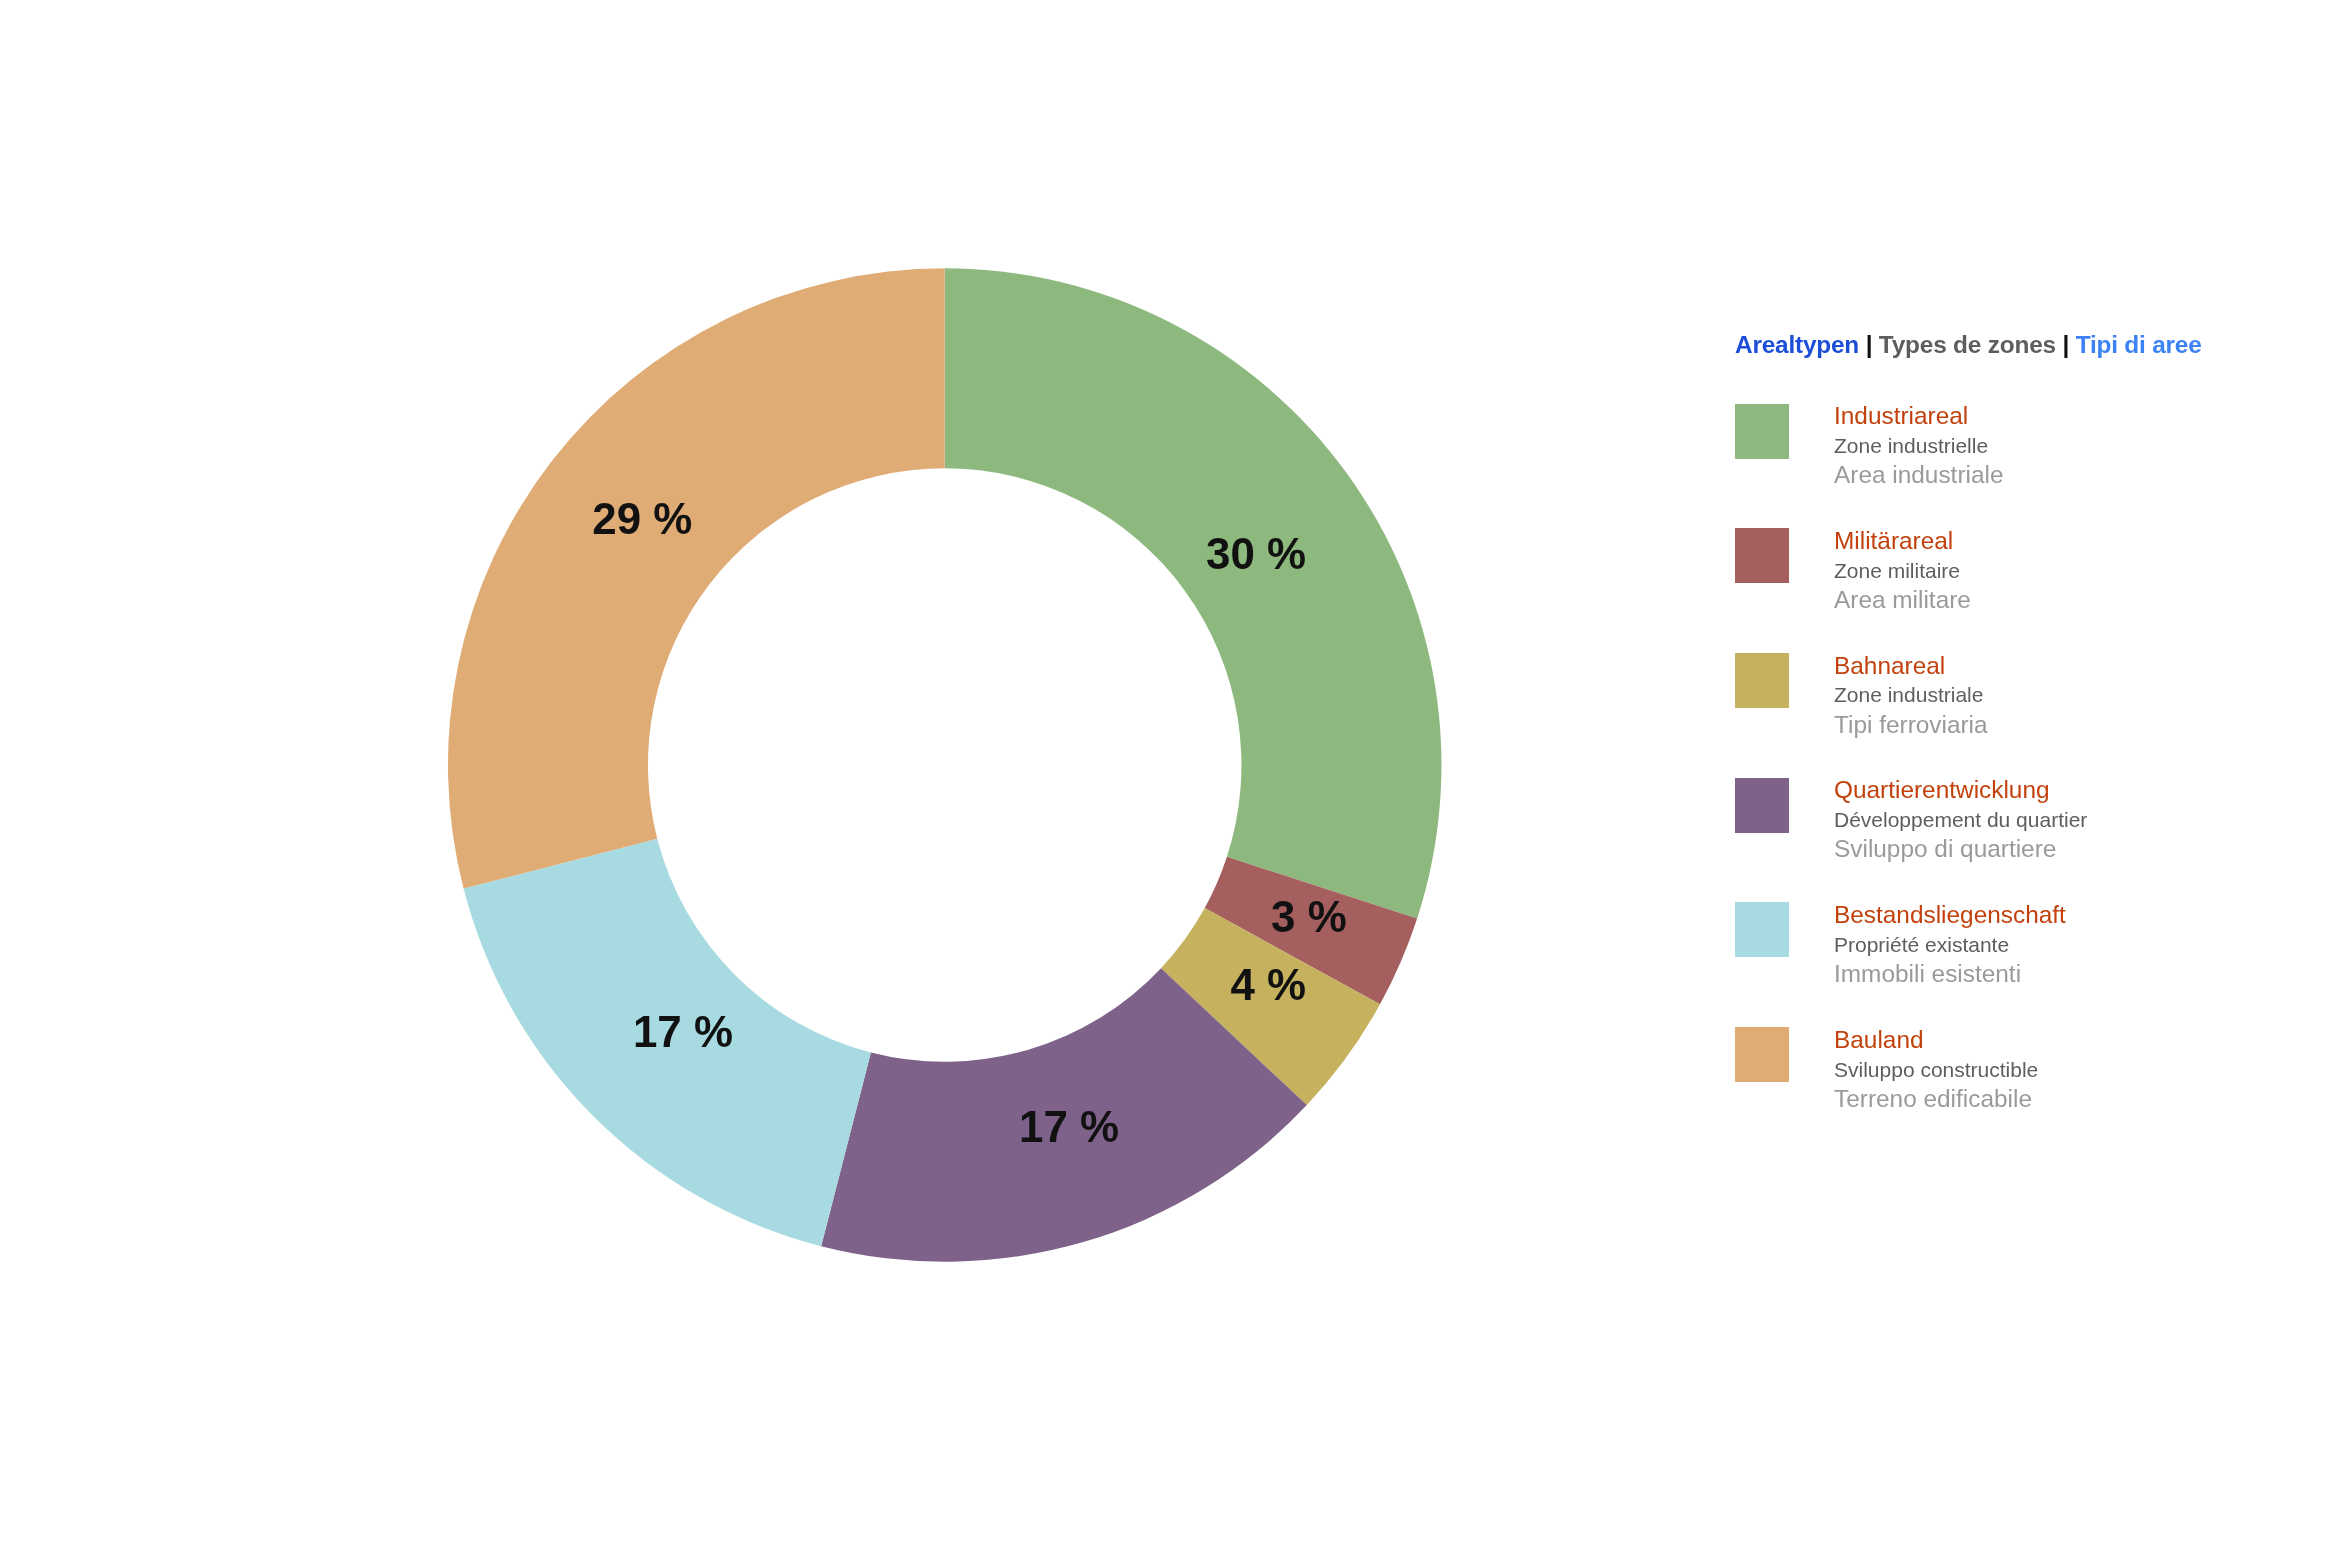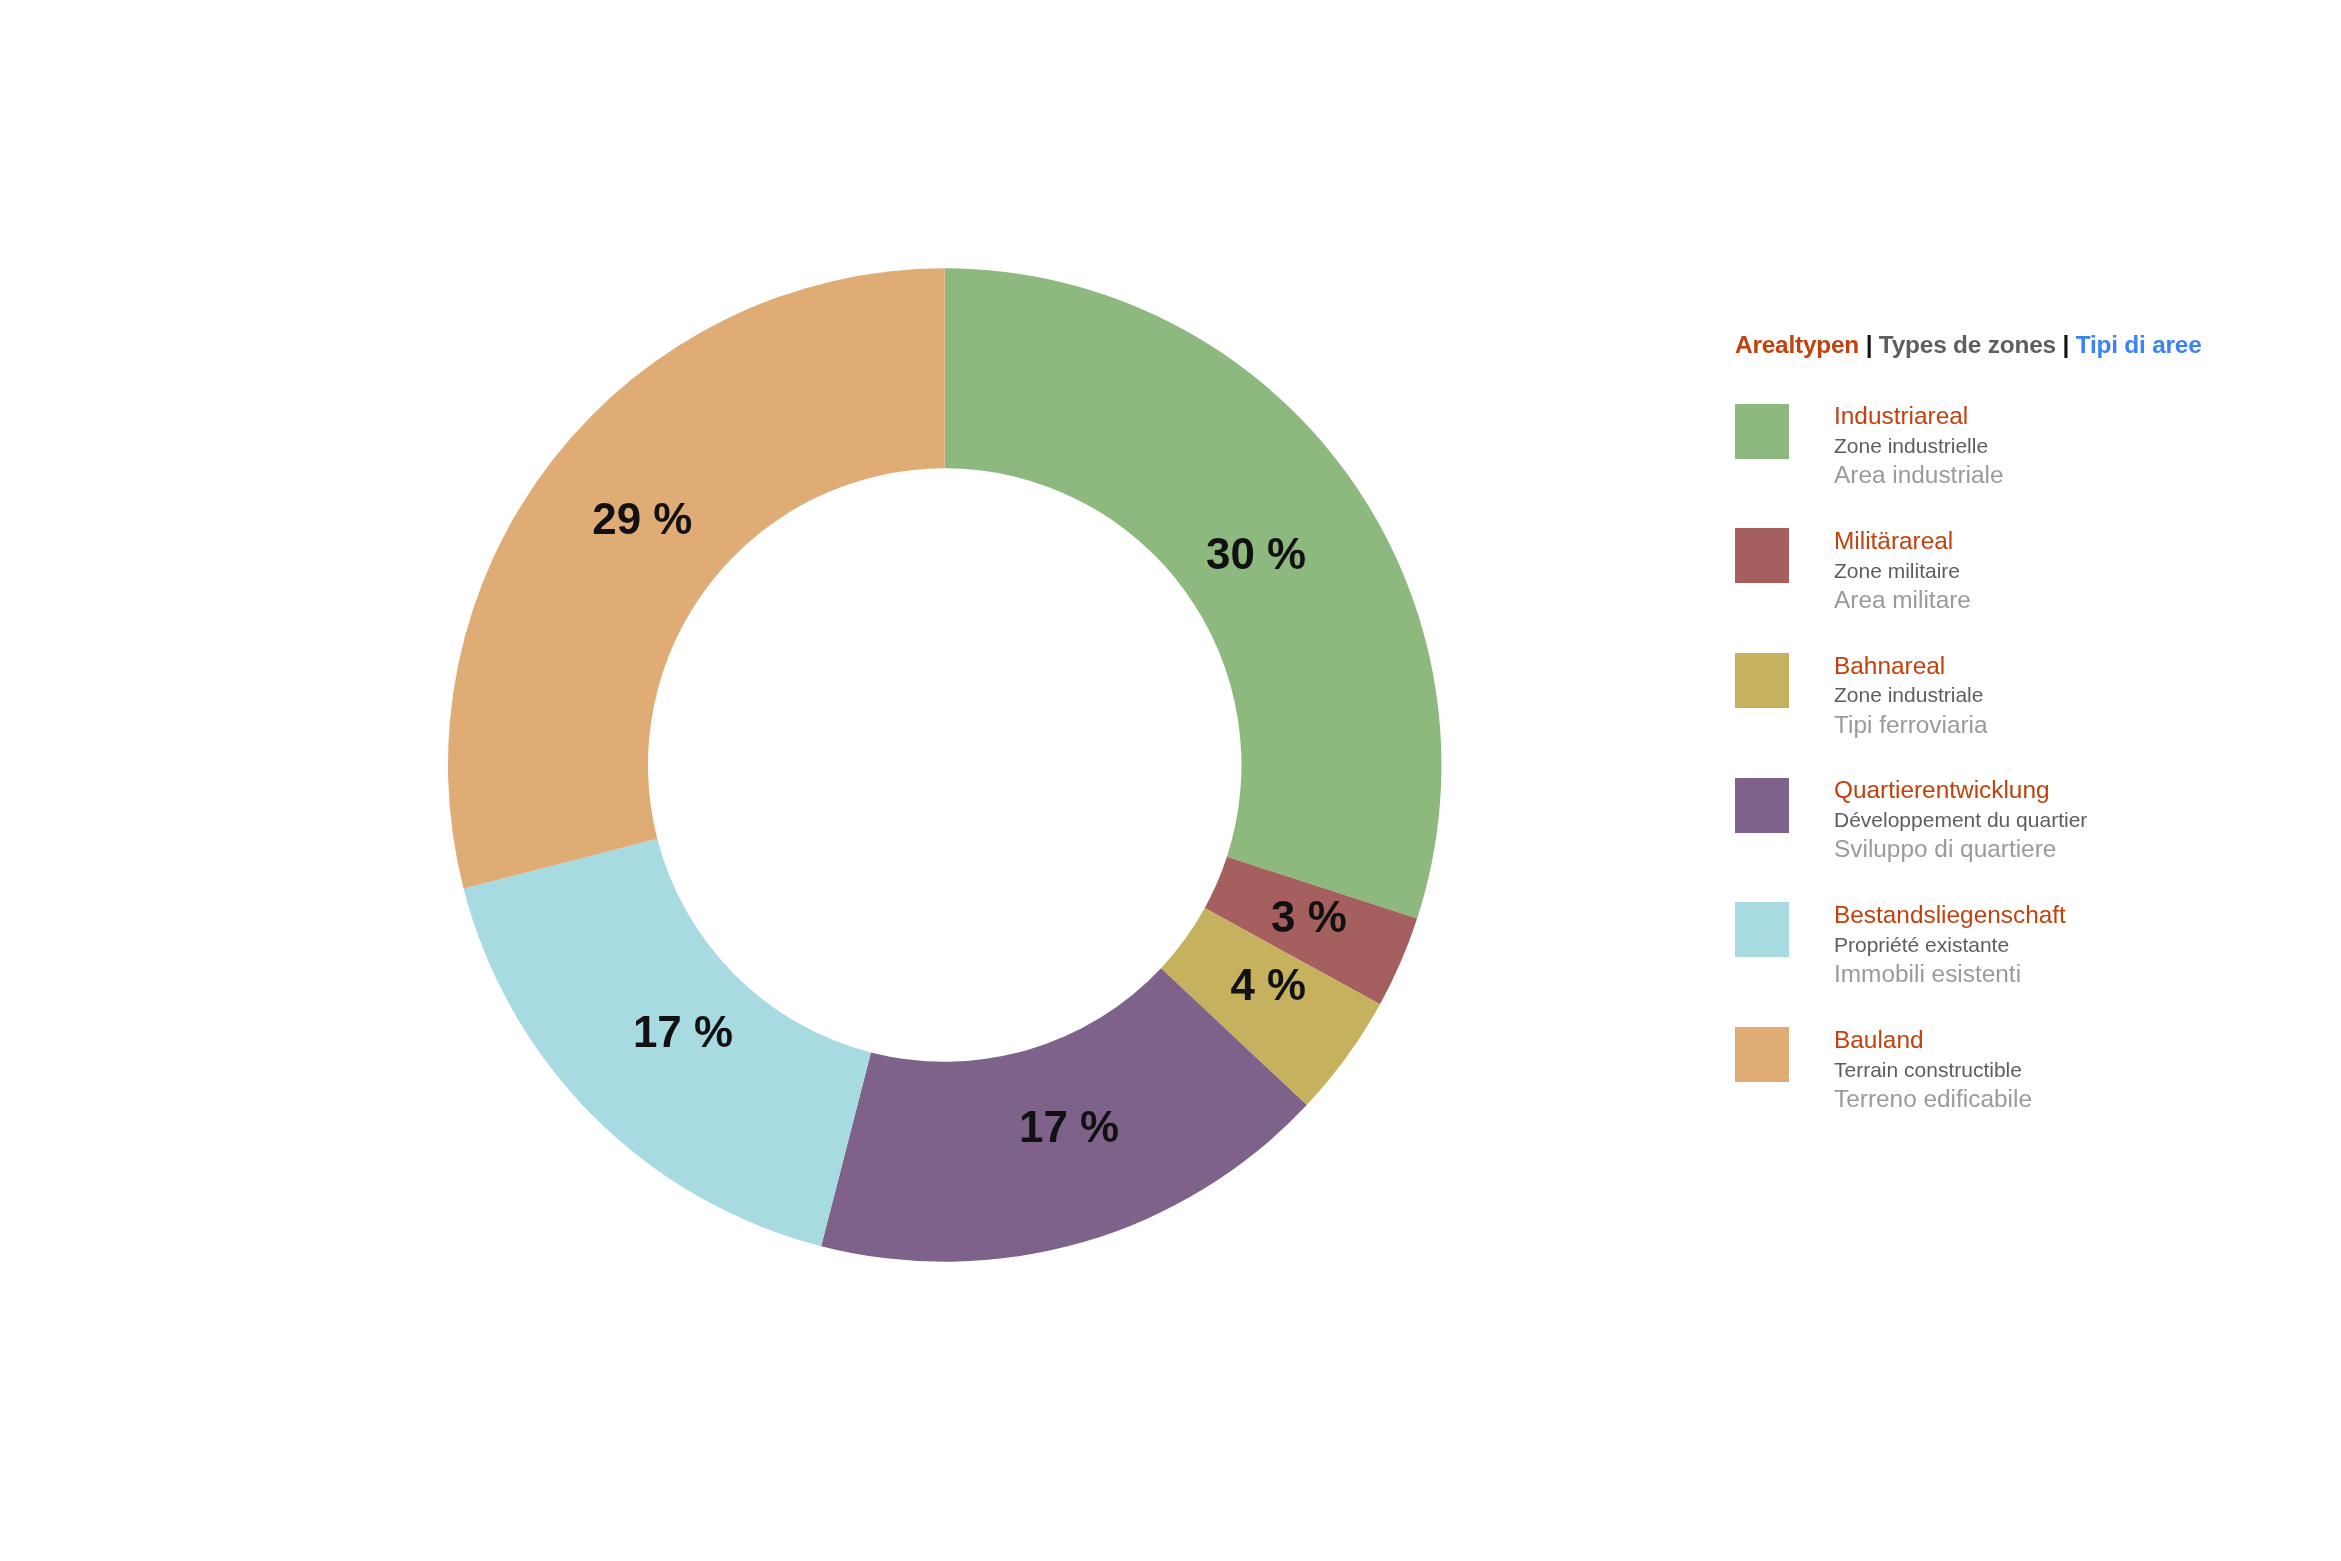--- a/index.html
+++ b/index.html
@@ -53,21 +53,21 @@
     top: 329px;
     width: 520px;
   }
   #legend-title {
     font-size: 24.4px;
     font-weight: bold;
     line-height: 1.32;
     margin-bottom: 39px;
     letter-spacing: -0.2px;
   }
-  #legend-title .t-de { color: #c2410c; }
+  #legend-title .t-de { color: #1d4ed8; }
   #legend-title .t-sep { color: #111111; }
   #legend-title .t-fr { color: #5e5e5e; }
   #legend-title .t-it { color: #3b82f6; margin-top: 24px; }
 
   .legend-item {
     display: flex;
     align-items: flex-start;
     margin-bottom: 34px;
   }
   .legend-swatch {
@@ -163,21 +163,21 @@
           <div class="legend-text">
             <span class="legend-de">Bestandsliegenschaft</span>
             <span class="legend-fr">Propriété existante</span>
             <span class="legend-it">Immobili esistenti</span>
           </div>
         </div>
         <div class="legend-item">
           <div class="legend-swatch" style="background: rgb(224, 172, 118);"></div>
           <div class="legend-text">
             <span class="legend-de">Bauland</span>
-            <span class="legend-fr">Terrain constructible</span>
+            <span class="legend-fr">Sviluppo constructible</span>
             <span class="legend-it">Terreno edificabile</span>
           </div>
         </div>
       </div>
   </div>
 
 </div>
 
 
 </body></html>

